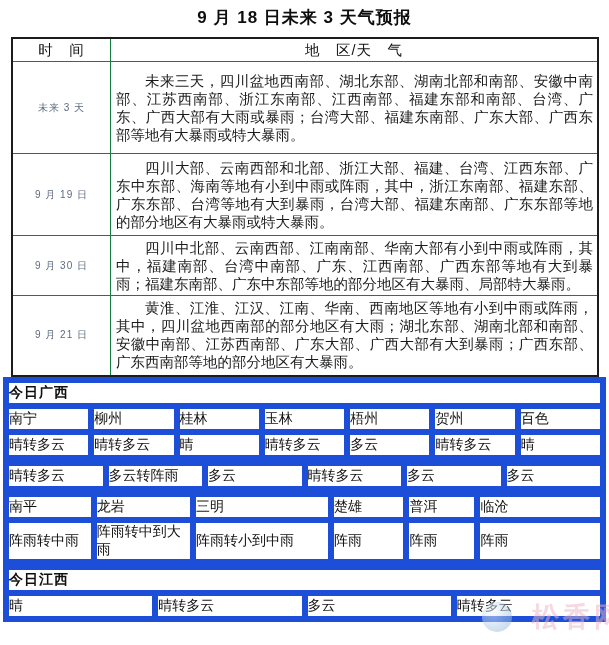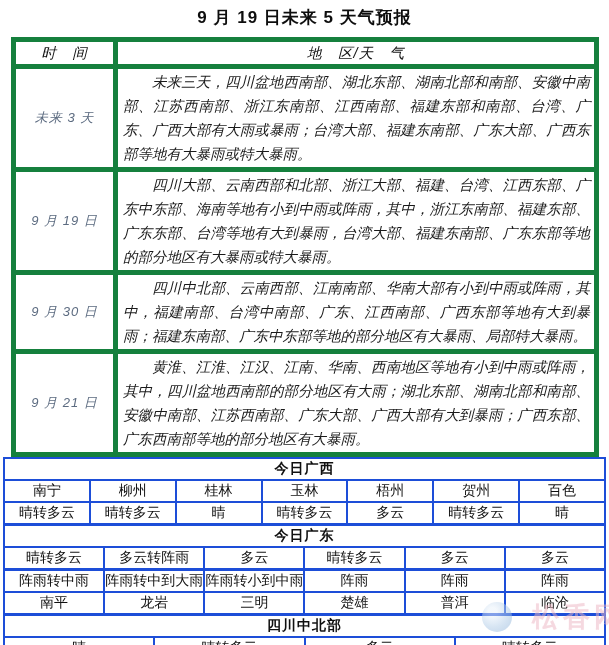--- a/index.html
+++ b/index.html
@@ -7,37 +7,37 @@
     width:609px;height:645px;position:relative;overflow:hidden;background:#fff;
     font-family:"Liberation Sans","DejaVu Sans",sans-serif;color:#111;
   }
   .title{
     margin:0;padding-top:6px;margin-bottom:8px;text-align:center;
     font-size:17px;font-weight:bold;color:#0d0d0d;letter-spacing:1px;
   }
   table{border-collapse:collapse;table-layout:fixed;}
   
   .main-table{width:588px;margin-left:11px;border:2px solid #1c1c1c;}
-  .main-table th,.main-table td{border:5px solid #15803d;font-style:italic;}
+  .main-table th,.main-table td{border:1px solid #15803d;}
   .main-table th{font-weight:normal;font-size:14.5px;height:20px;letter-spacing:1px;}
   .col-time{width:95px;}
   .time-label{
-    text-align:center;vertical-align:middle;font-size:13px;color:#5c6b80;
+    text-align:center;vertical-align:middle;font-size:10px;color:#5c6b80;
     letter-spacing:1px;
   }
   .forecast-text{
-    font-size:14.5px;line-height:24px;color:#1a1a1a;text-align:justify;
+    font-size:14.5px;line-height:18px;color:#1a1a1a;text-align:justify;
     vertical-align:middle;padding:1px 4px 1px 5px;text-indent:29px;
   }
   .r1{height:92px}.r2{height:82px}.r3{height:60px}.r4{height:80px}
   
   .city-group{margin-top:1px;}
   .city-table{width:603px;margin-left:3px;margin-top:-1px;border:1px solid #1c1c1c;}
   .city-table td{
-    border:2px solid #1d4ed8;text-align:center;vertical-align:middle;
+    border:6px solid #1d4ed8;vertical-align:middle;
     font-size:14px;height:20px;padding:0;color:#101010;
   }
   .sec{font-weight:bold;font-size:14.5px;letter-spacing:1px;}
   
   .watermark{
     position:absolute;left:482px;top:599px;display:flex;align-items:center;
     opacity:.5;pointer-events:none;
   }
   .wm-circle{
     width:30px;height:30px;border-radius:50%;flex:0 0 auto;
@@ -47,21 +47,21 @@
     margin-left:20px;font-size:27px;font-weight:bold;color:#edb4c2;
     letter-spacing:4px;white-space:nowrap;
     text-shadow:0 0 1px #f6d6de;
   }
 </style>
 </head>
 <body>
 
 <div class="page">
 
-  <h1 class="title">9 月 19 日未来 5 天气预报</h1>
+  <h1 class="title">9 月 18 日未来 3 天气预报</h1>
 
   <table class="main-table">
     <tbody>
         <tr>
       <th class="col-time">时　间</th>
       <th>地　区/天　气</th>
     </tr>
     <tr class="r1">
       <td class="time-label">未来 3 天</td>
       <td class="forecast-text">未来三天，四川盆地西南部、湖北东部、湖南北部和南部、安徽中南部、江苏西南部、浙江东南部、江西南部、福建东部和南部、台湾、广东、广西大部有大雨或暴雨；台湾大部、福建东南部、广东大部、广西东部等地有大暴雨或特大暴雨。</td>
@@ -104,59 +104,56 @@
         <td>晴转多云</td>
         <td>多云</td>
         <td>晴转多云</td>
         <td>晴</td>
       </tr>
     </tbody>
       </table>
 
     <table class="city-table">
       <tbody>
-          <tr>
-        <td colspan="6" class="sec">今日广东</td>
-      </tr>
       <tr>
         <td>晴转多云</td>
         <td>多云转阵雨</td>
         <td>多云</td>
         <td>晴转多云</td>
         <td>多云</td>
         <td>多云</td>
       </tr>
     </tbody>
       </table>
 
     <table class="city-table">
       <tbody>
       <tr>
+        <td style="width:14.6%">南平</td>
+        <td style="width:16.6%">龙岩</td>
+        <td style="width:23.5%">三明</td>
+        <td style="width:12.4%">楚雄</td>
+        <td style="width:11.6%">普洱</td>
+        <td style="width:21.3%">临沧</td>
+      </tr>
+      <tr>
         <td>阵雨转中雨</td>
         <td>阵雨转中到大雨</td>
         <td>阵雨转小到中雨</td>
         <td>阵雨</td>
         <td>阵雨</td>
         <td>阵雨</td>
       </tr>
-      <tr>
-        <td style="width:14.6%">南平</td>
-        <td style="width:16.6%">龙岩</td>
-        <td style="width:23.5%">三明</td>
-        <td style="width:12.4%">楚雄</td>
-        <td style="width:11.6%">普洱</td>
-        <td style="width:21.3%">临沧</td>
-      </tr>
     </tbody>
       </table>
 
     <table class="city-table">
       <tbody>
           <tr>
-        <td colspan="4" class="sec">四川中北部</td>
+        <td colspan="4" class="sec">今日江西</td>
       </tr>
       <tr>
         <td>晴</td>
         <td>晴转多云</td>
         <td>多云</td>
         <td>晴转多云</td>
       </tr>
     </tbody>
       </table>
 

